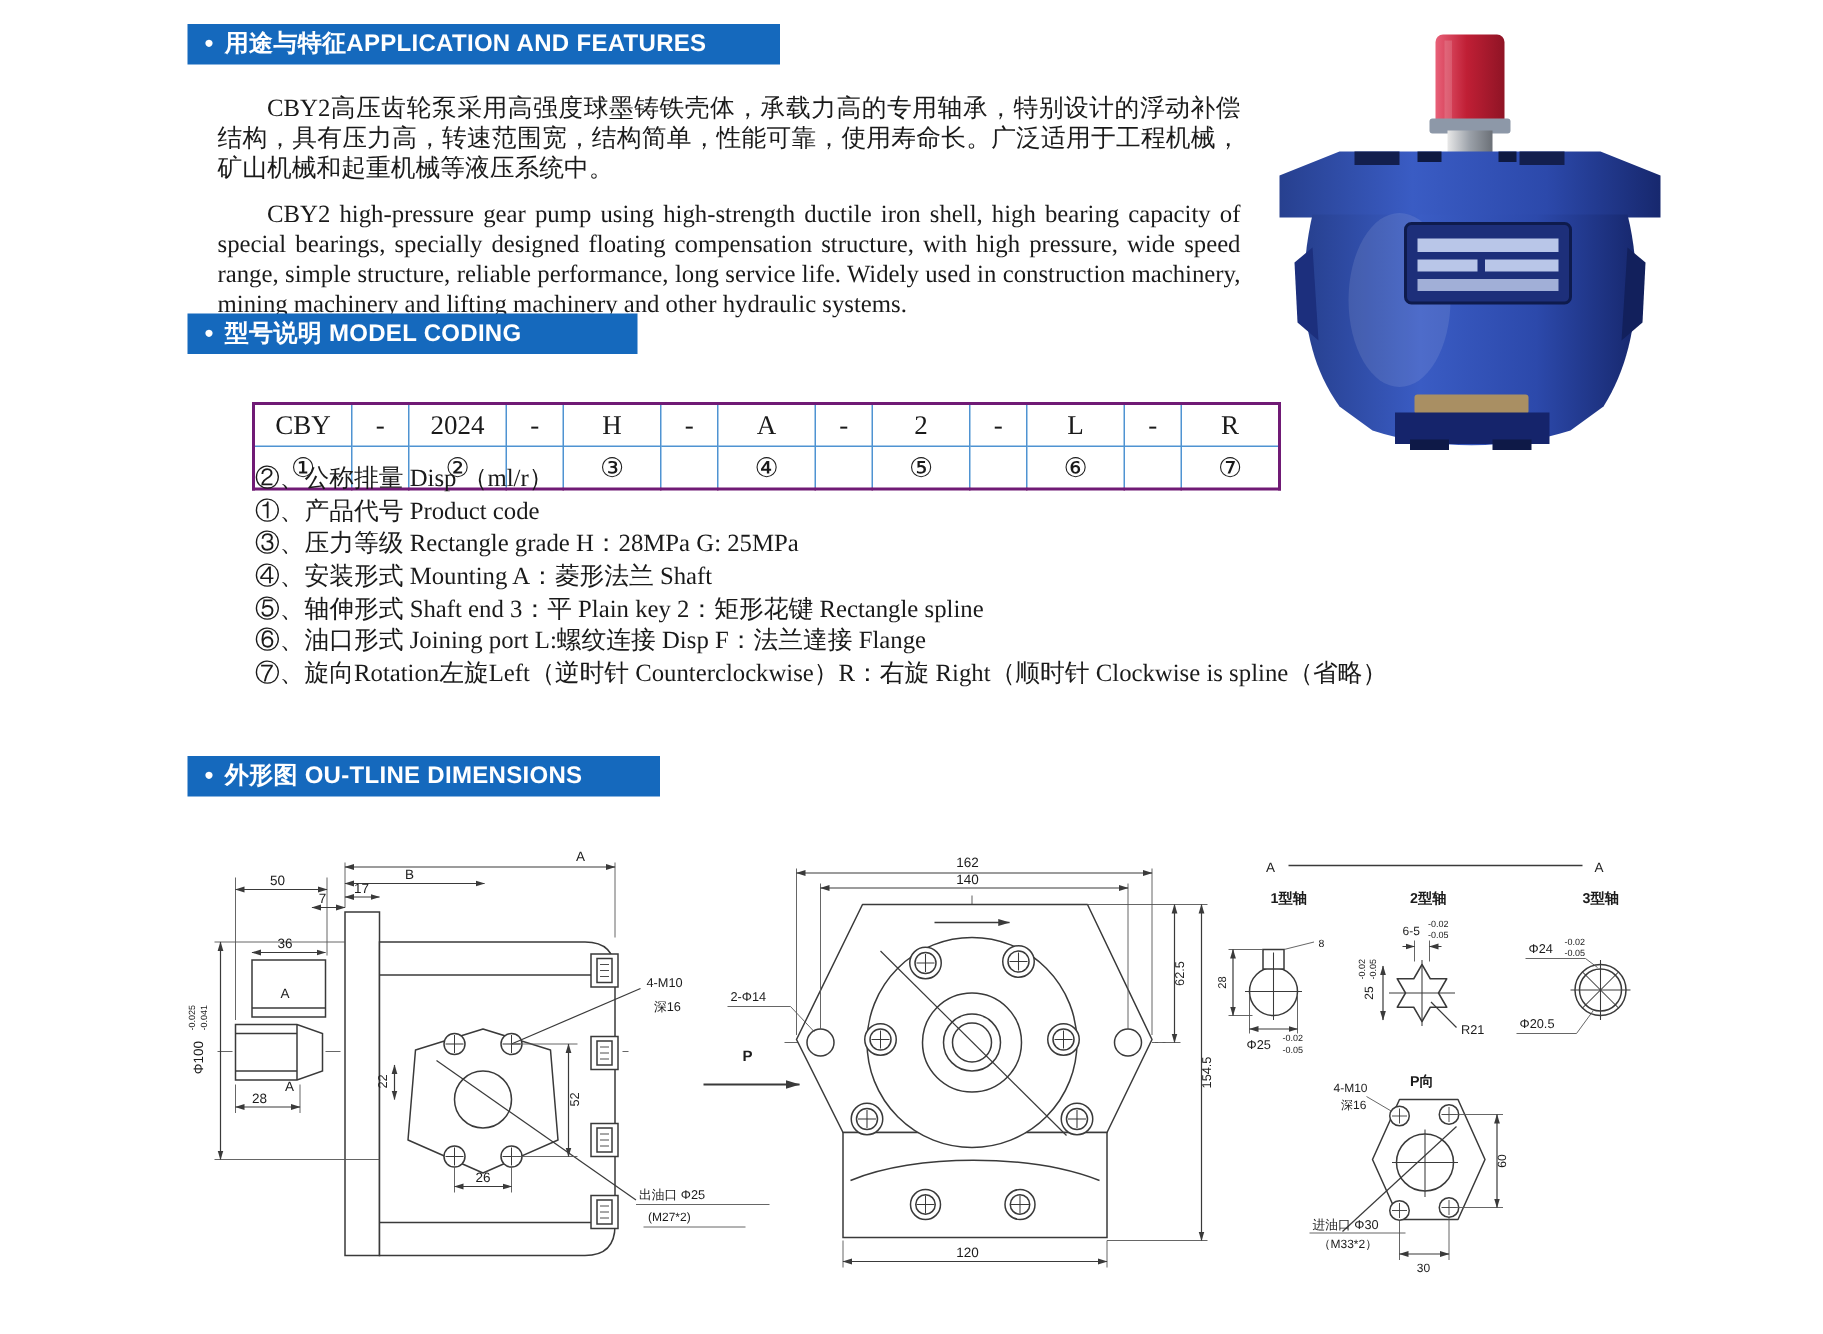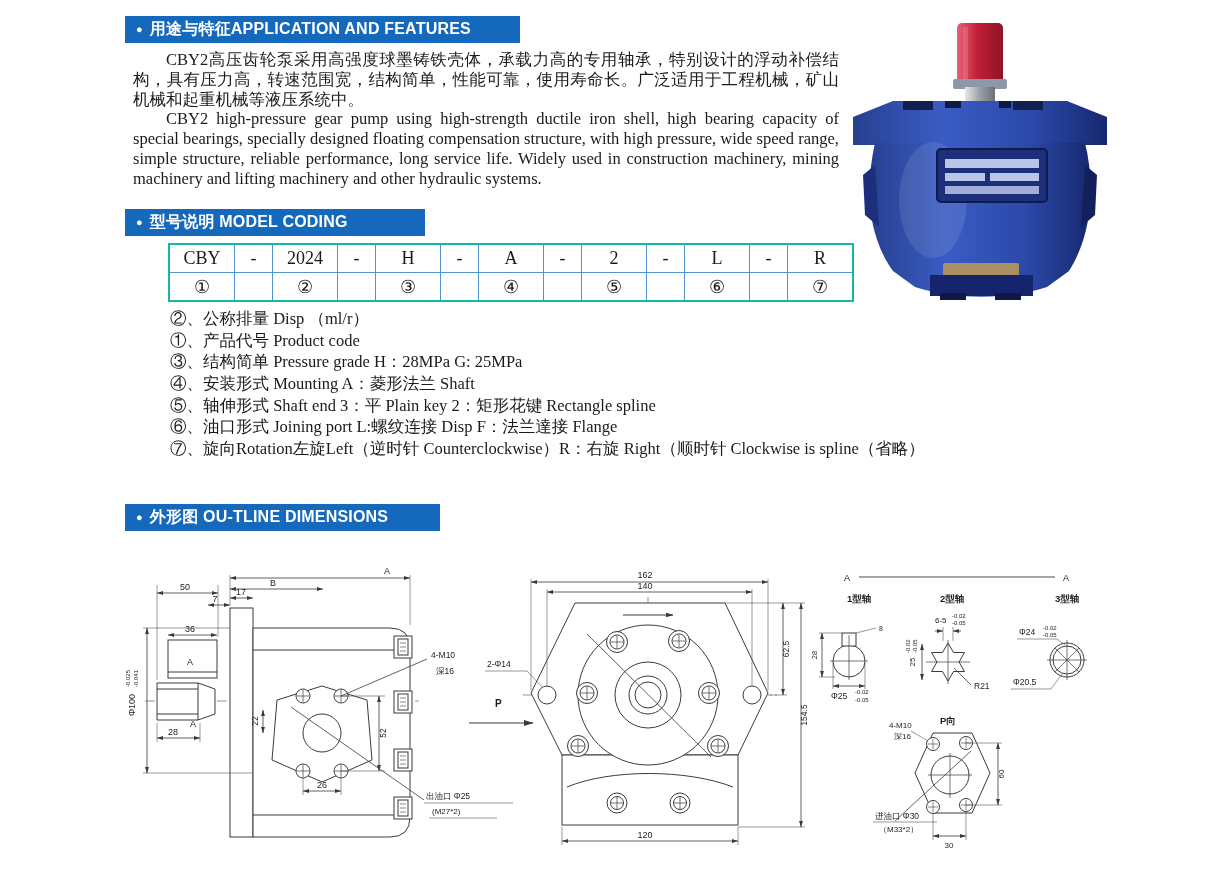--- a/index.html
+++ b/index.html
@@ -3,25 +3,25 @@
 <meta charset="utf-8">
 <style>
   html,body{margin:0;padding:0;background:#fff;}
   .page{position:relative;width:1215px;height:889px;background:#ffffff;overflow:hidden;
         font-family:"Liberation Serif","DejaVu Serif",serif;color:#1a1a1a;}
   .banner{position:absolute;height:27px;background:#1569bd;color:#fff;display:flex;align-items:center;
           font-family:"Liberation Sans","DejaVu Sans",sans-serif;font-size:16px;font-weight:600;
           padding-left:11px;box-sizing:border-box;letter-spacing:.2px;}
   .banner .bullet{font-size:11px;margin-right:7px;line-height:1;}
   .paras{position:absolute;left:133px;top:50px;width:706px;font-size:16.5px;line-height:19.8px;text-align:justify;}
-  .paras p{margin:0;text-indent:2em;}
+  .paras p{margin:12px;text-indent:2em;}
   .code-table{position:absolute;left:168px;top:243px;border-collapse:collapse;table-layout:fixed;
               font-size:18px;text-align:center;}
   .code-table td{border:1px solid #4f93d2;height:27px;padding:0;}
-  .code-table{border:2px solid #14b8a6;}
+  .code-table{border:2px solid #701a75;margin-top:25px;}
   td.cw{width:64px;} td.cn2{width:37px;}
   .notes{position:absolute;left:170px;top:308px;font-size:16.5px;line-height:21.7px;white-space:nowrap;}
   .notes div{height:21.7px;}
   svg text{stroke:none !important;fill:#1c1c1c;font-family:"Liberation Sans","DejaVu Sans",sans-serif;}
   .cl{stroke-dasharray:10 3 2 3;stroke-width:.7;stroke:#666;}
   .dim{stroke-width:.8;}
   .ext{stroke-width:.6;stroke:#555;}
 </style>
 </head>
 <body>
@@ -125,21 +125,21 @@
       <td class="cw">⑥</td>
       <td class="cn2"></td>
       <td class="cw">⑦</td>
     </tr>
   </tbody>
     </table>
 
   <div class="notes">
     <div>②、公称排量 Disp （ml/r）</div>
     <div>①、产品代号 Product code</div>
-    <div>③、结构简单 Pressure grade  H：28MPa  G: 25MPa</div>
+    <div>③、压力等级 Rectangle grade  H：28MPa  G: 25MPa</div>
     <div>④、安装形式 Mounting A：菱形法兰 Shaft</div>
     <div>⑤、轴伸形式 Shaft end 3：平 Plain key  2：矩形花键 Rectangle spline</div>
     <div>⑥、油口形式 Joining port  L:螺纹连接 Disp  F：法兰達接 Flange</div>
     <div>⑦、旋向Rotation左旋Left（逆时针 Counterclockwise）R：右旋 Right（顺时针 Clockwise is spline（省略）</div>
   </div>
 
   <div class="banner" style="left:125px;top:504px;width:315px;">
     <span class="bullet">●</span>
     <span>外形图  OU-TLINE DIMENSIONS</span>
   </div>

